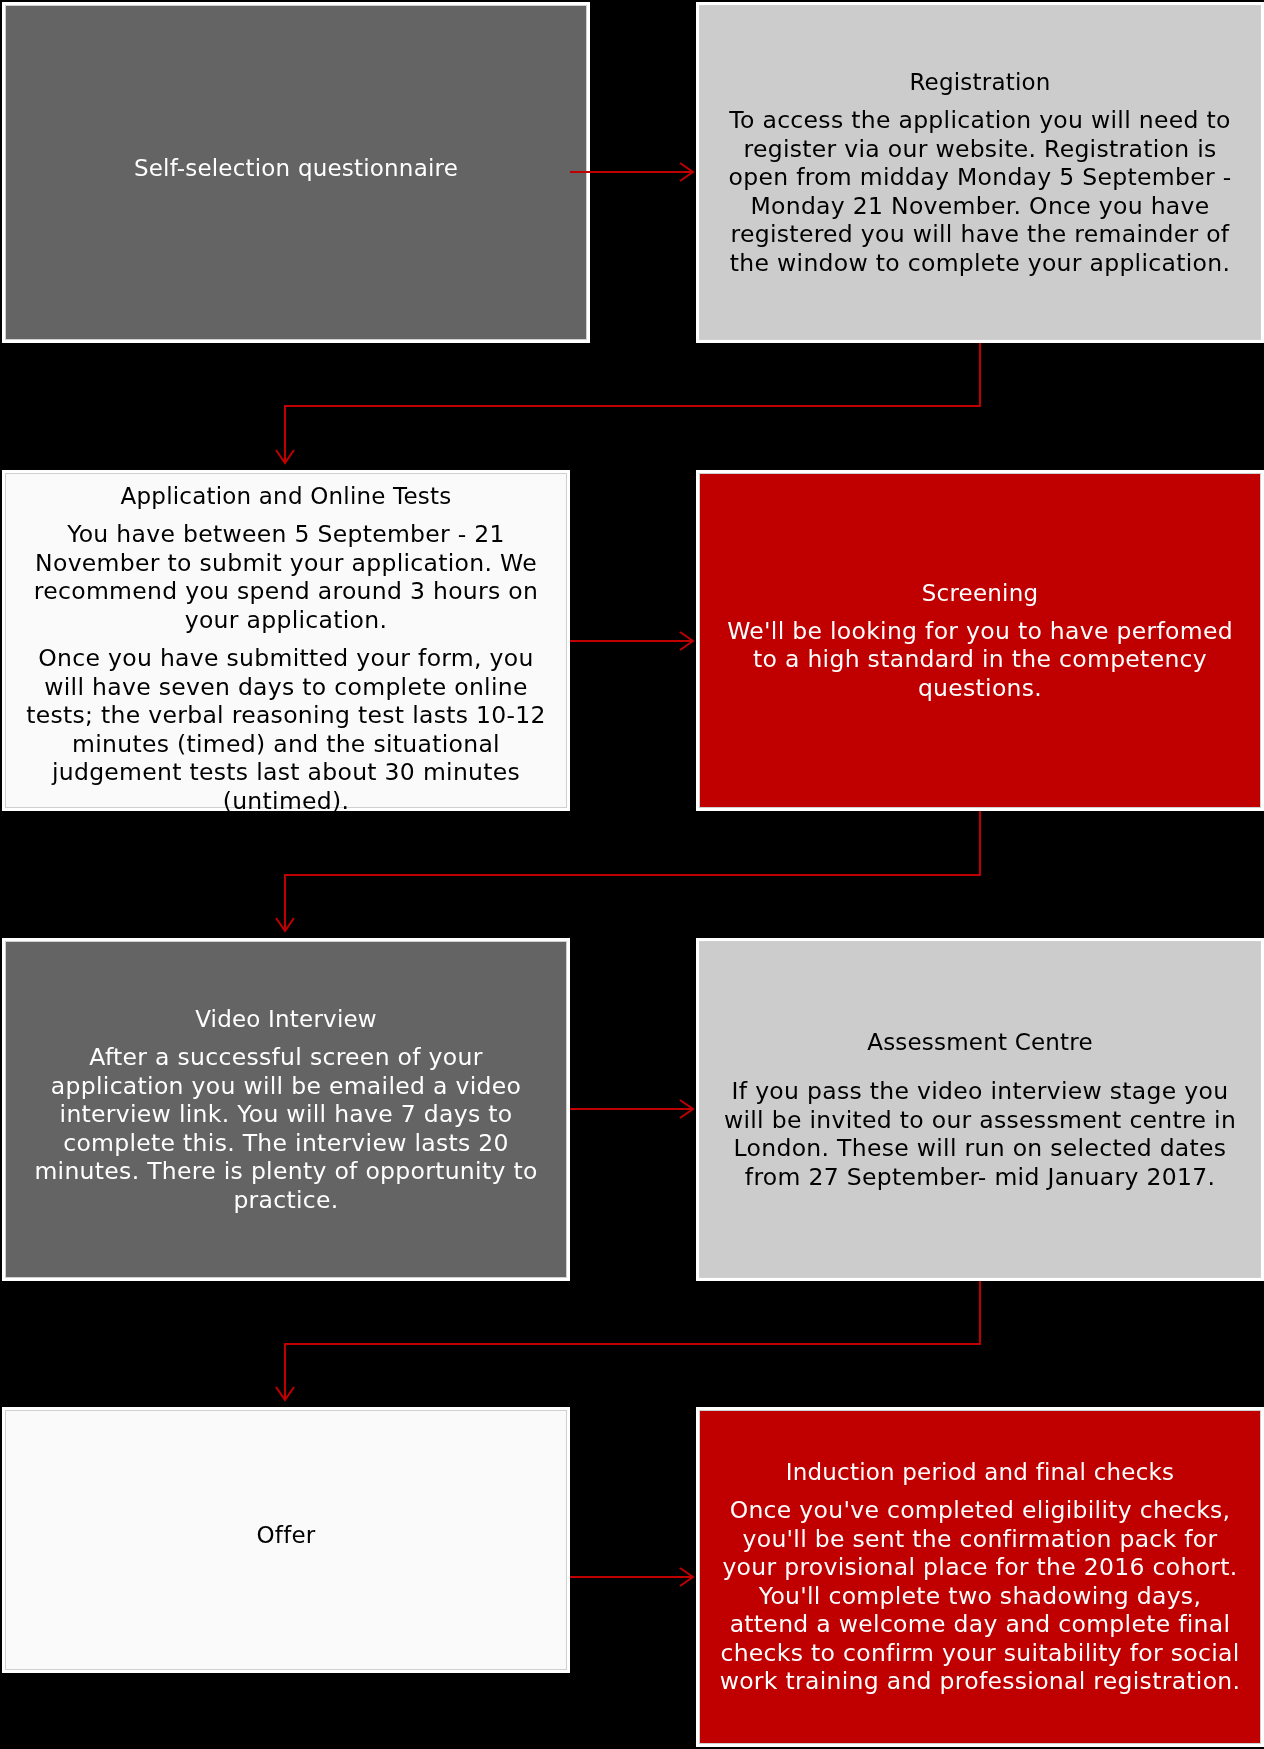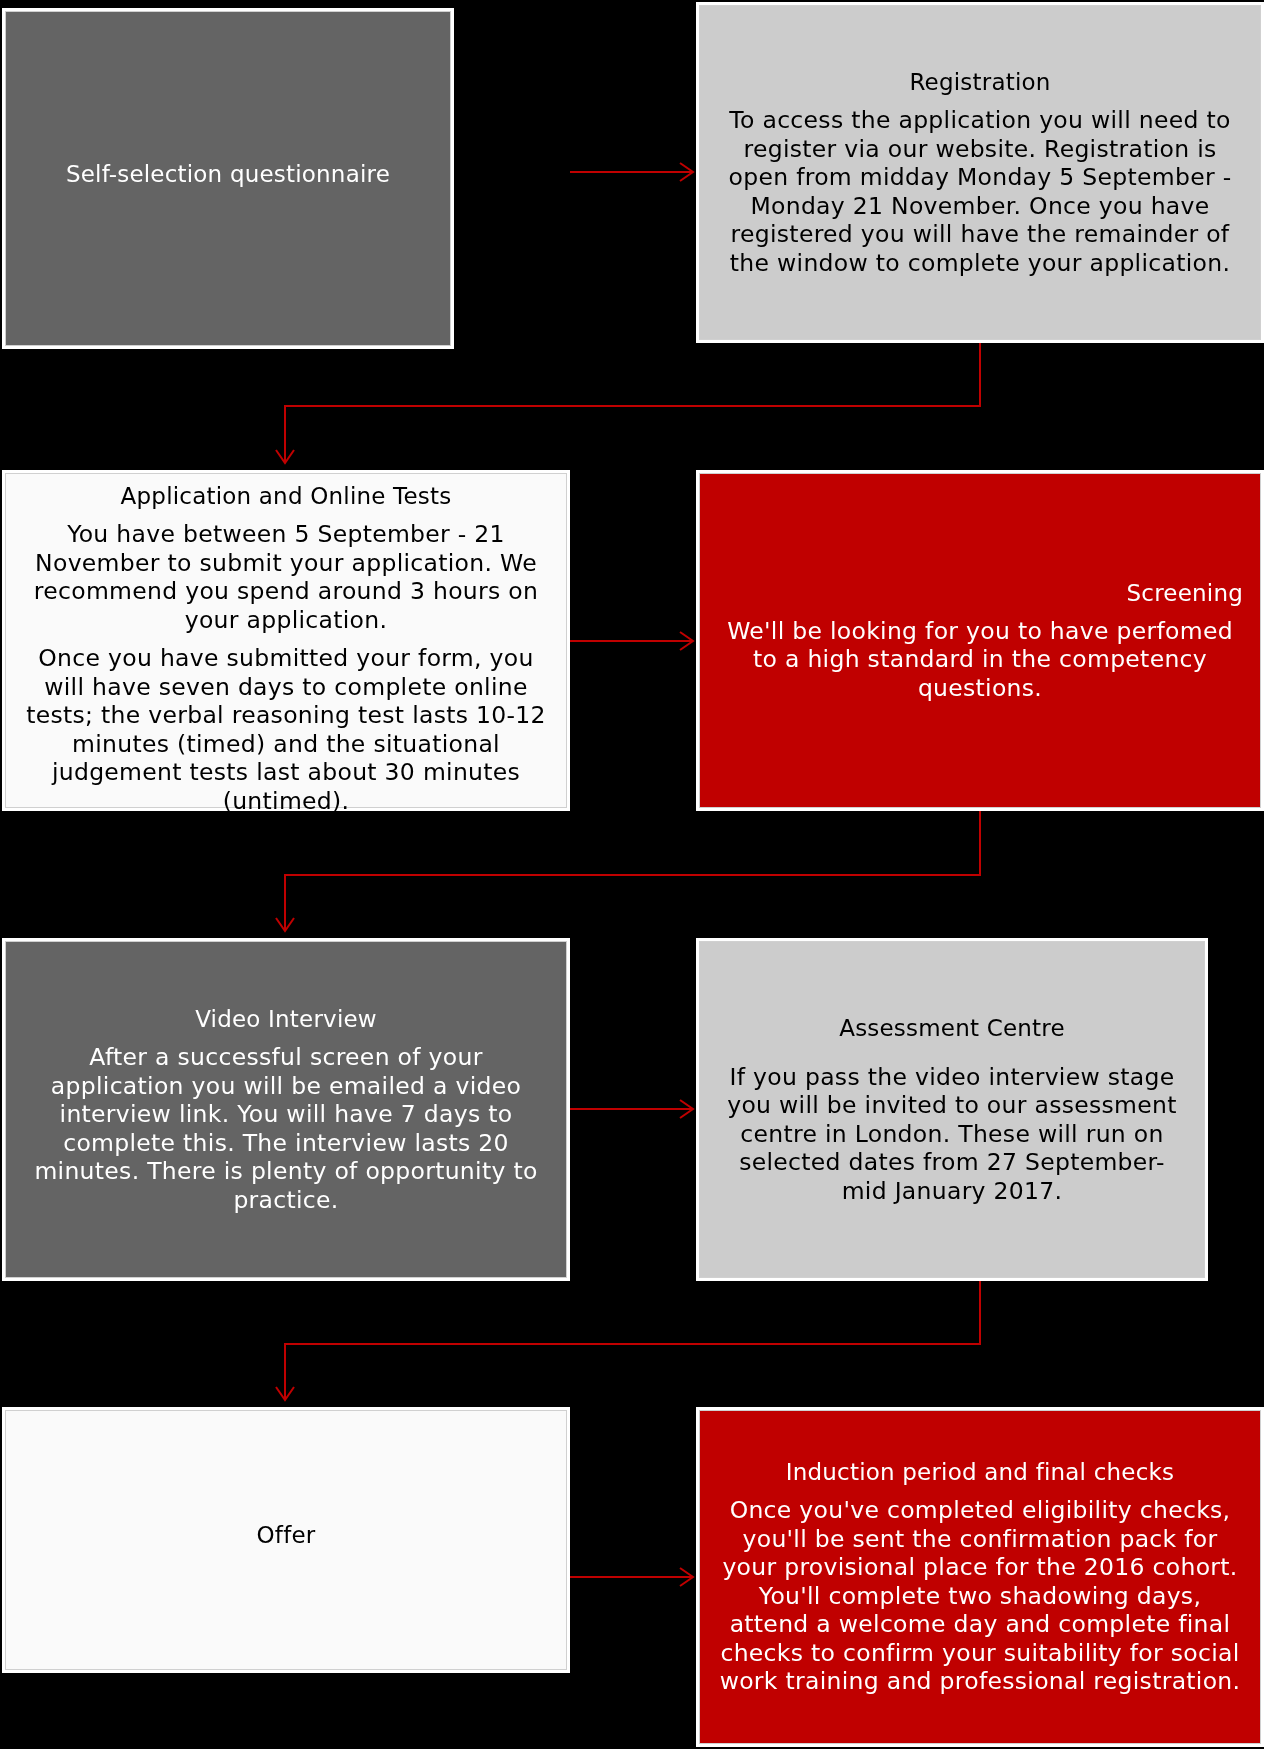--- a/index.html
+++ b/index.html
@@ -37,46 +37,46 @@
     line-height: 28.5px;
     margin: 0 0 10px 0;
     letter-spacing: 0.3px;
   }
   .box-para:last-child { margin-bottom: 0; }
   svg.connectors { position: absolute; left: 0; top: 0; pointer-events: none; }
 </style>
 </head>
 <body>
 
-<div class="box dark" style="left:2px; top:8px; width:452px; height:341px;">
+<div class="box dark" style="left:2px; top:2px; width:588px; height:341px;">
   <div class="box-title">Self-selection questionnaire</div>
 </div>
 
 <div class="box light" style="left:696px; top:2px; width:568px; height:341px;">
   <div class="box-title">Registration</div>
   <div class="box-para">To access the application you will need to register via our website. Registration is open from midday Monday 5 September - Monday 21 November. Once you have registered you will have the remainder of the window to complete your application.</div>
 </div>
 
 <div class="box white" style="left:2px; top:470px; width:568px; height:341px; padding-top:18px; padding-bottom:2px;">
   <div class="box-title">Application and Online Tests</div>
   <div class="box-para">You have between 5 September - 21 November to submit your application. We recommend you spend around 3 hours on your application.</div>
   <div class="box-para">Once you have submitted your form, you will have seven days to complete online tests; the verbal reasoning test lasts 10-12 minutes (timed) and the situational judgement tests last about 30 minutes (untimed).</div>
 </div>
 
-<div class="box red" style="left:696px; top:470px; width:568px; height:341px;align-items:flex-end;">
+<div class="box red" style="left:696px; top:470px; width:568px; height:341px;">
   <div class="box-title">Screening</div>
   <div class="box-para">We'll be looking for you to have perfomed to a high standard in the competency questions.</div>
 </div>
 
 <div class="box dark" style="left:2px; top:938px; width:568px; height:343px;">
   <div class="box-title">Video Interview</div>
   <div class="box-para">After a successful screen of your application you will be emailed a video interview link. You will have 7 days to complete this. The interview lasts 20 minutes. There is plenty of opportunity to practice.</div>
 </div>
 
-<div class="box light" style="left:696px; top:938px; width:512px; height:343px;gap:11px;">
+<div class="box light" style="left:696px; top:938px; width:568px; height:343px;gap:11px;">
   <div class="box-title">Assessment Centre</div>
   <div class="box-para">If you pass the video interview stage you will be invited to our assessment centre in London. These will run on selected dates from 27 September- mid January 2017.</div>
 </div>
 
 <div class="box white" style="left:2px; top:1407px; width:568px; height:266px;">
   <div class="box-title">Offer</div>
 </div>
 
 <div class="box red" style="left:696px; top:1407px; width:568px; height:340px;">
   <div class="box-title">Induction period and  final checks</div>

